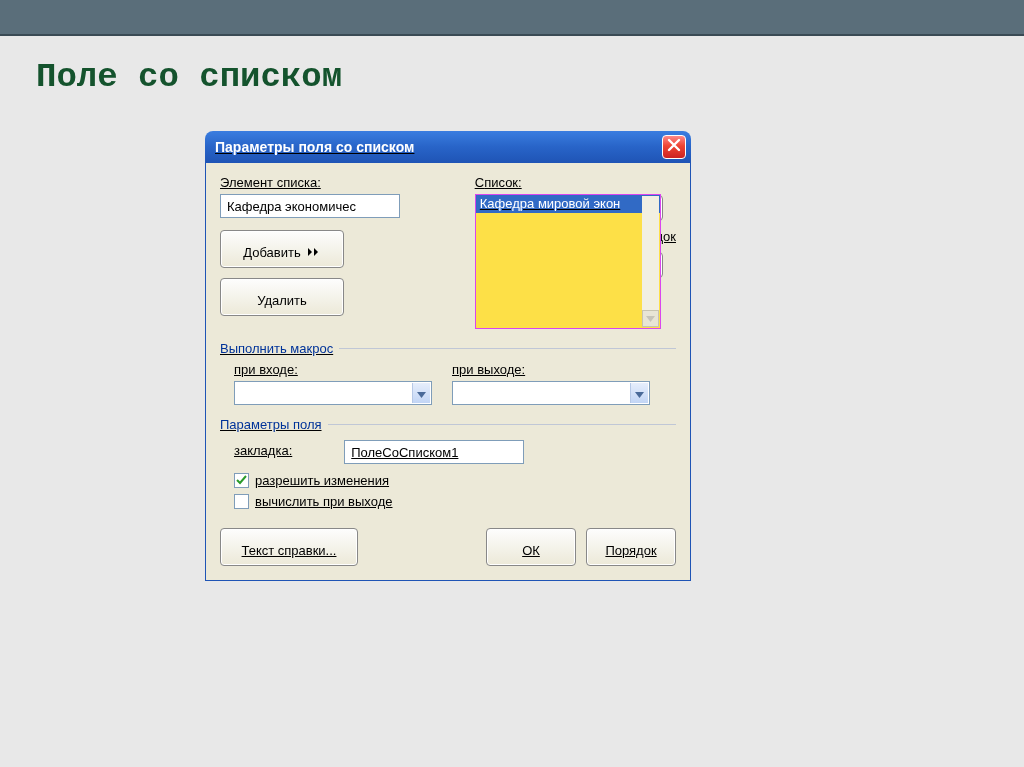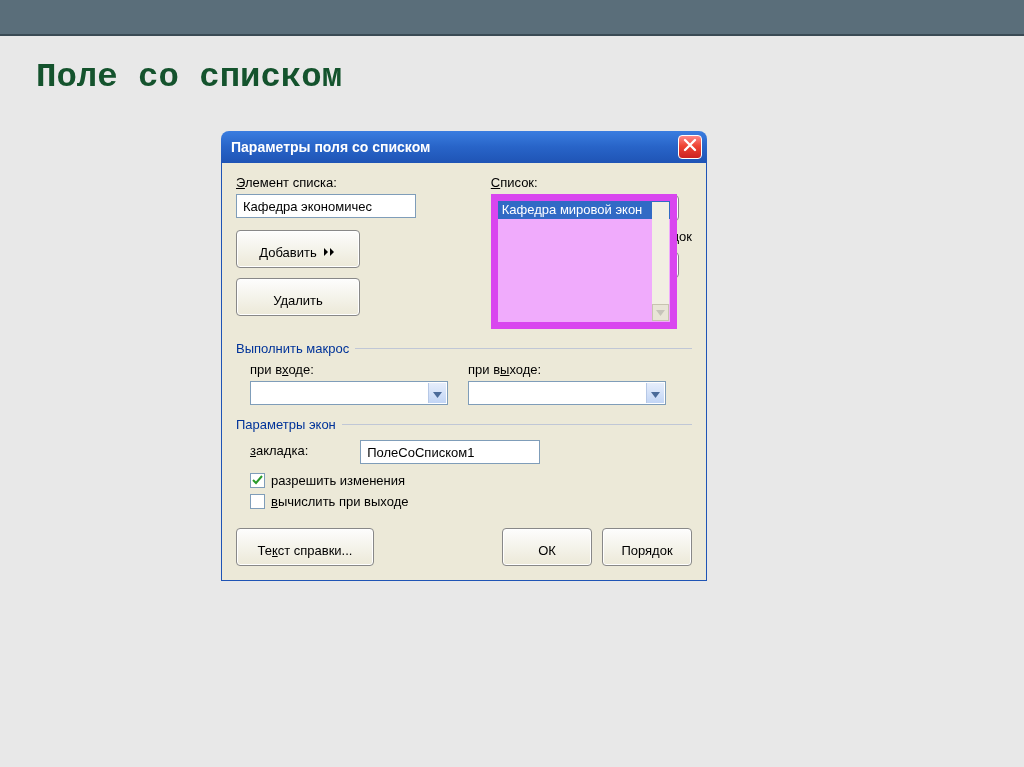--- a/index.html
+++ b/index.html
@@ -14,22 +14,23 @@
   .top-bar-stripe { height: 2px; background: #3a4a54; }
   .page-title {
     padding: 22px 36px 0 36px;
     font-size: 34px;
     font-weight: bold;
     color: #14532d;
     font-family: Liberation Mono, monospace;
   }
   .dialog-wrap {
     position: absolute;
-    left: 221px; top: 131px;
+    left: 205px; top: 131px;
     width: 486px;
+    text-decoration: underline;
   }
   .titlebar {
     height: 32px;
     background: linear-gradient(to bottom, #3a7de0 0%, #2864c8 50%, #1f54b5 100%);
     border-radius: 8px 8px 0 0;
     display: flex; align-items: center; justify-content: space-between;
     padding: 0 5px 0 10px;
   }
   .titlebar-text { color: #fff; font-size: 14px; font-weight: bold; }
   .close-btn {
@@ -54,22 +55,22 @@
   .lbl { font-size: 13px; color: #000; margin-bottom: 4px; }
   .underline-char { text-decoration: underline; }
   .text-input {
     width: 180px; height: 24px;
     border: 1px solid #7f9db9;
     background: #fff; padding: 2px 6px;
     font-size: 13px;
   }
   .listbox {
     width: 186px; height: 135px;
-    border: 7px solid #d946ef;
-    background: #f0abfc; position: relative;
+    border: 1px solid #d946ef;
+    background: #fde047; position: relative;
   }
   .list-item {
     display: block;
     height: 18px; line-height: 18px;
     font-size: 13px; padding: 0 4px;
     white-space: nowrap; overflow: hidden;
   }
   .list-item.selected { background: #316ac5; color: #fff; }
   .list-scrollbar {
     position: absolute; right: 1px; top: 1px; bottom: 1px; width: 17px;
@@ -227,21 +228,21 @@
         <div class="combo">
           <div class="combo-btn">
             <span><svg width="9" height="6" viewBox="0 0 9 6">
                   <path d="M0 0 L9 0 L4.5 6 Z" fill="#4a6a99"></path>
                 </svg></span>
           </div>
         </div>
       </div>
     </div>
 
-    <div class="section-hdr">Параметры экон</div>
+    <div class="section-hdr">Параметры поля</div>
     <div class="params-row">
       <div class="lbl"><span class="underline-char">з</span>акладка:</div>
       <input class="text-input" value="ПолеСоСписком1" style="">
     </div>
 
     <div class="check-row">
       <div class="checkbox checked">
         <svg viewBox="0 0 11 11">
             <path d="M1 5 L4 8 L10 1" stroke="#2a9b2a" stroke-width="2" fill="none"></path>
           </svg>

